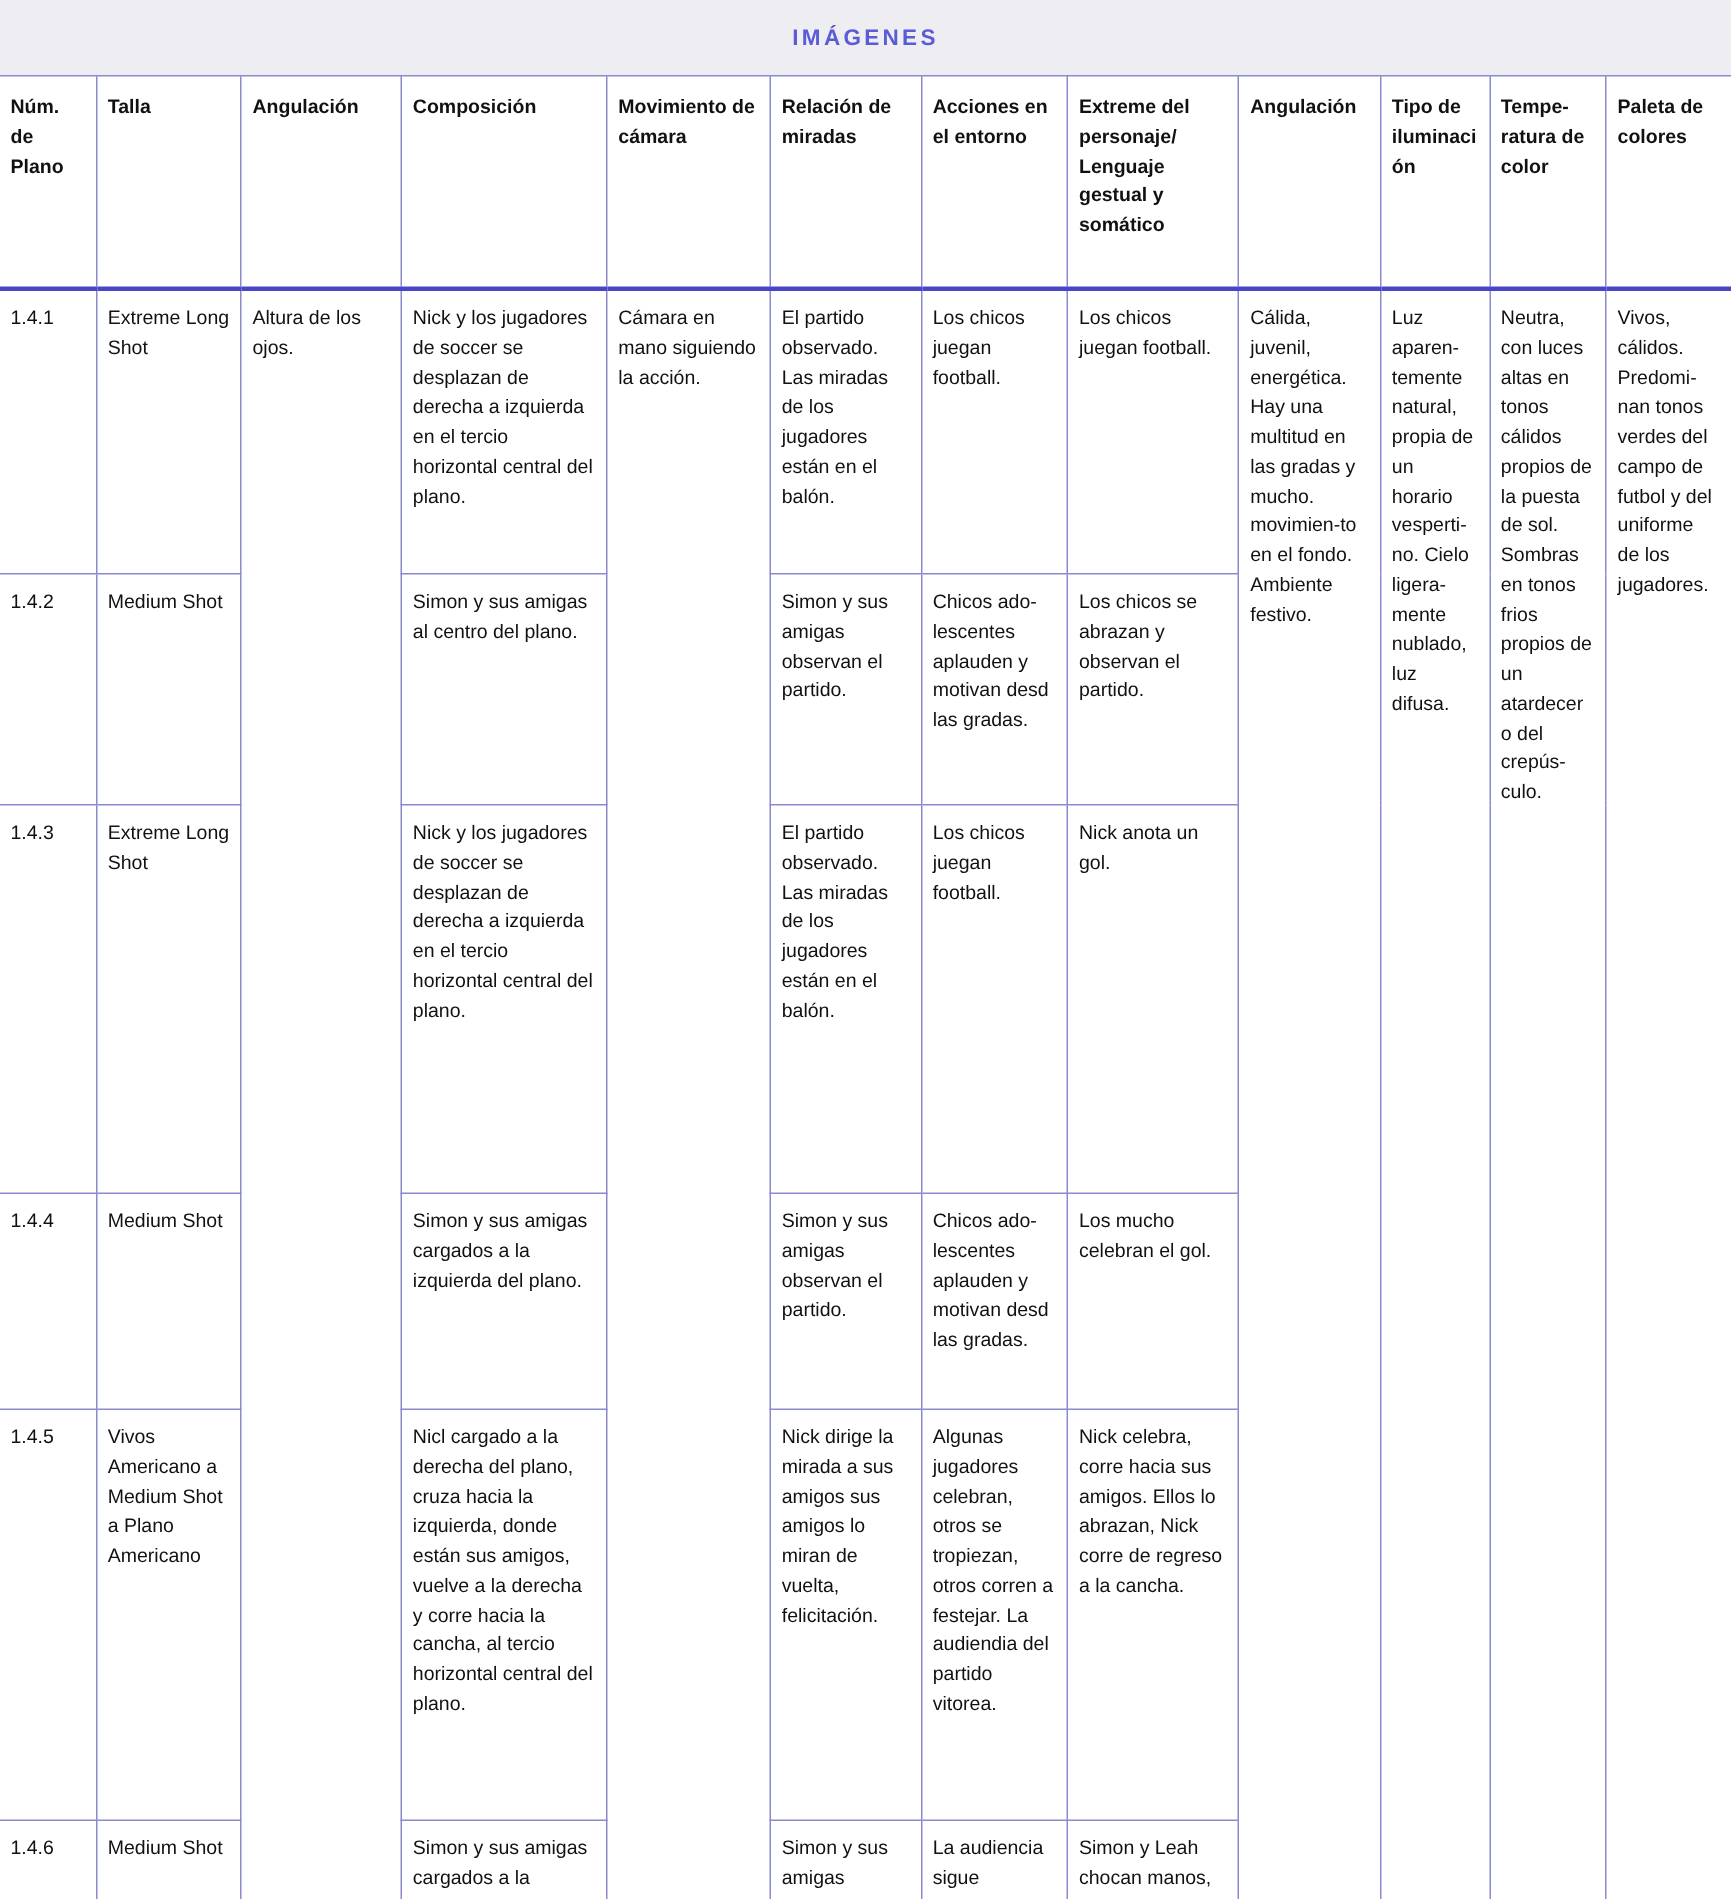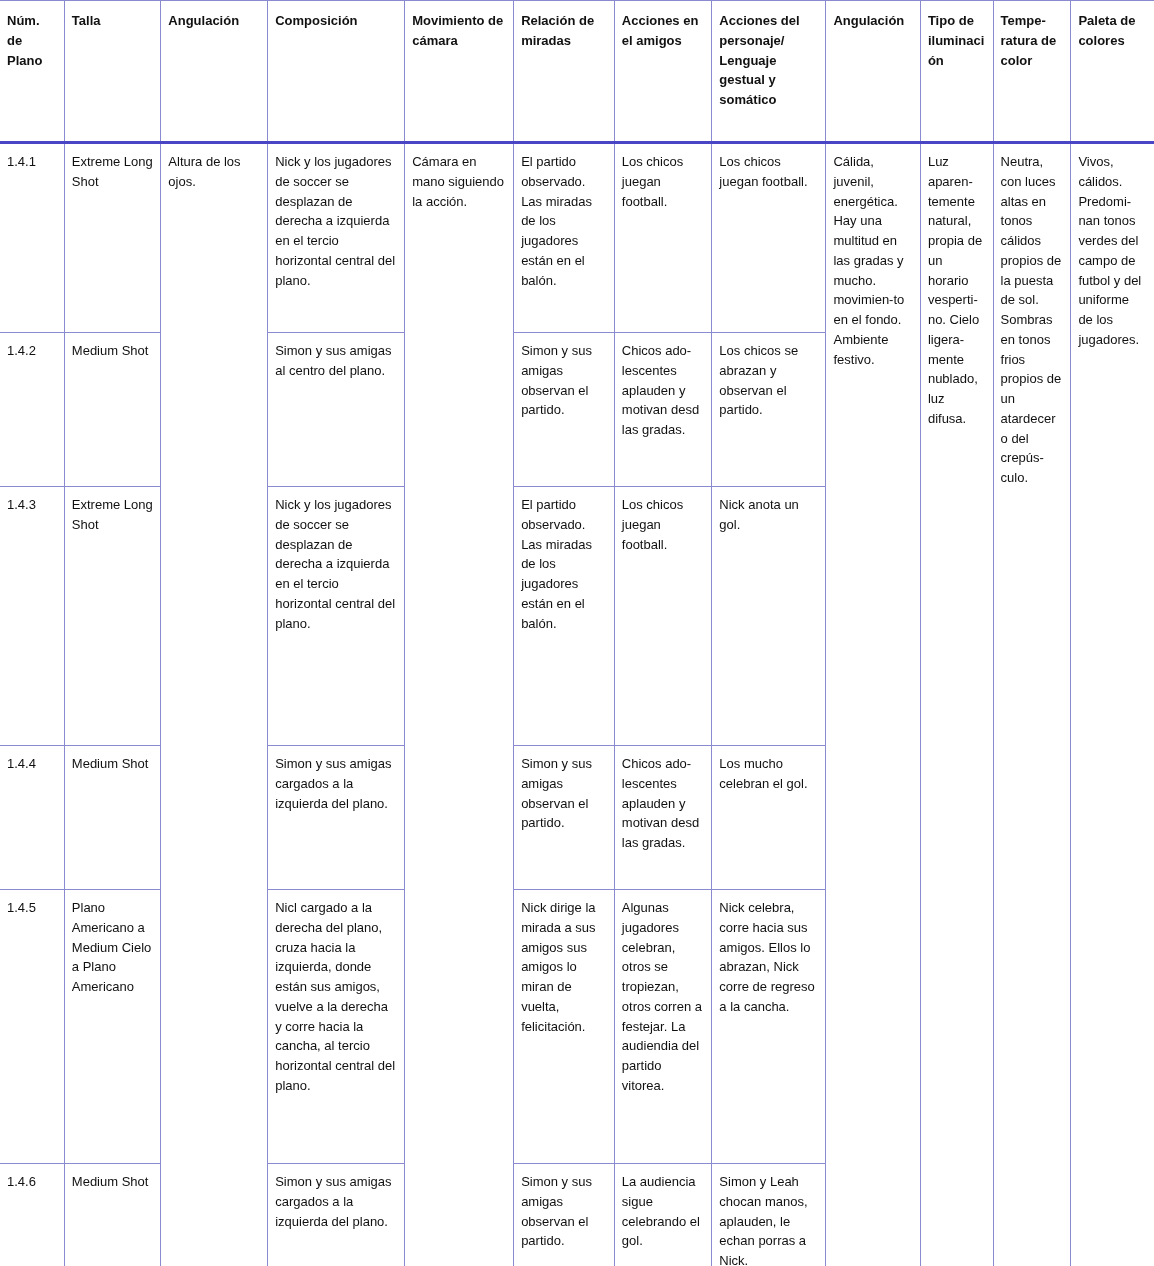--- a/index.html
+++ b/index.html
@@ -92,20 +92,23 @@
   col.c8 { width: 91px; }
   col.c9 { width: 70px; }
   col.c10 { width: 75px; }
   col.c11 { width: 80px; }
 </style>
 </head>
 <body>
 
 <div class="page">
 
+  <div class="title-bar">
+    <span class="title-text">IMÁGENES</span>
+  </div>
 
   <table class="grid">
     <colgroup>
       <col class="c0">
         <col class="c1">
         <col class="c2">
         <col class="c3">
         <col class="c4">
         <col class="c5">
       <col class="c6">
@@ -116,22 +119,22 @@
         <col class="c11">
     </colgroup>
     <thead>
       <tr>
         <th>Núm. de Plano</th>
         <th>Talla</th>
         <th>Angulación</th>
         <th>Composición</th>
         <th>Movimiento de cámara</th>
         <th>Relación de miradas</th>
-        <th>Acciones en el amigos</th>
-        <th>Acciones del personaje/ Lenguaje gestual y somático</th>
+        <th>Acciones en el entorno</th>
+        <th>Extreme del personaje/ Lenguaje gestual y somático</th>
         <th>Angulación</th>
         <th>Tipo de iluminación</th>
         <th>Tempe-ratura de color</th>
         <th>Paleta de colores</th>
       </tr>
     </thead>
     <tbody>
       <tr class="row-1">
         <td class="num">1.4.1</td>
         <td class="vmid">Extreme Long Shot</td>
@@ -165,21 +168,21 @@
       <tr class="row-4">
         <td class="num">1.4.4</td>
         <td class="vmid">Medium Shot</td>
         <td>Simon y sus amigas cargados a la izquierda del plano.</td>
         <td>Simon y sus amigas observan el partido.</td>
         <td>Chicos ado-lescentes aplauden y motivan desd las gradas.</td>
         <td class="vmid">Los mucho celebran el gol.</td>
       </tr>
       <tr class="row-5">
         <td class="num">1.4.5</td>
-        <td class="vmid">Plano Americano a  Medium Cielo a Plano Americano</td>
+        <td class="vmid">Vivos Americano a  Medium Shot a Plano Americano</td>
         <td>Nicl cargado a la derecha del plano, cruza hacia la izquierda, donde están sus amigos, vuelve a la derecha y corre hacia la cancha, al tercio horizontal central del plano.</td>
         <td class="vmid">Nick dirige la mirada a sus amigos sus amigos lo miran de vuelta, felicitación.</td>
         <td class="vmid">Algunas jugadores celebran, otros se tropiezan, otros corren a festejar. La audiendia del partido vitorea.</td>
         <td class="vmid">Nick celebra, corre hacia sus amigos. Ellos lo abrazan, Nick corre de regreso a la cancha.</td>
       </tr>
       <tr class="row-6">
         <td class="num">1.4.6</td>
         <td class="vmid">Medium Shot</td>
         <td>Simon y sus amigas cargados a la izquierda del plano.</td>
         <td>Simon y sus amigas observan el partido.</td>

